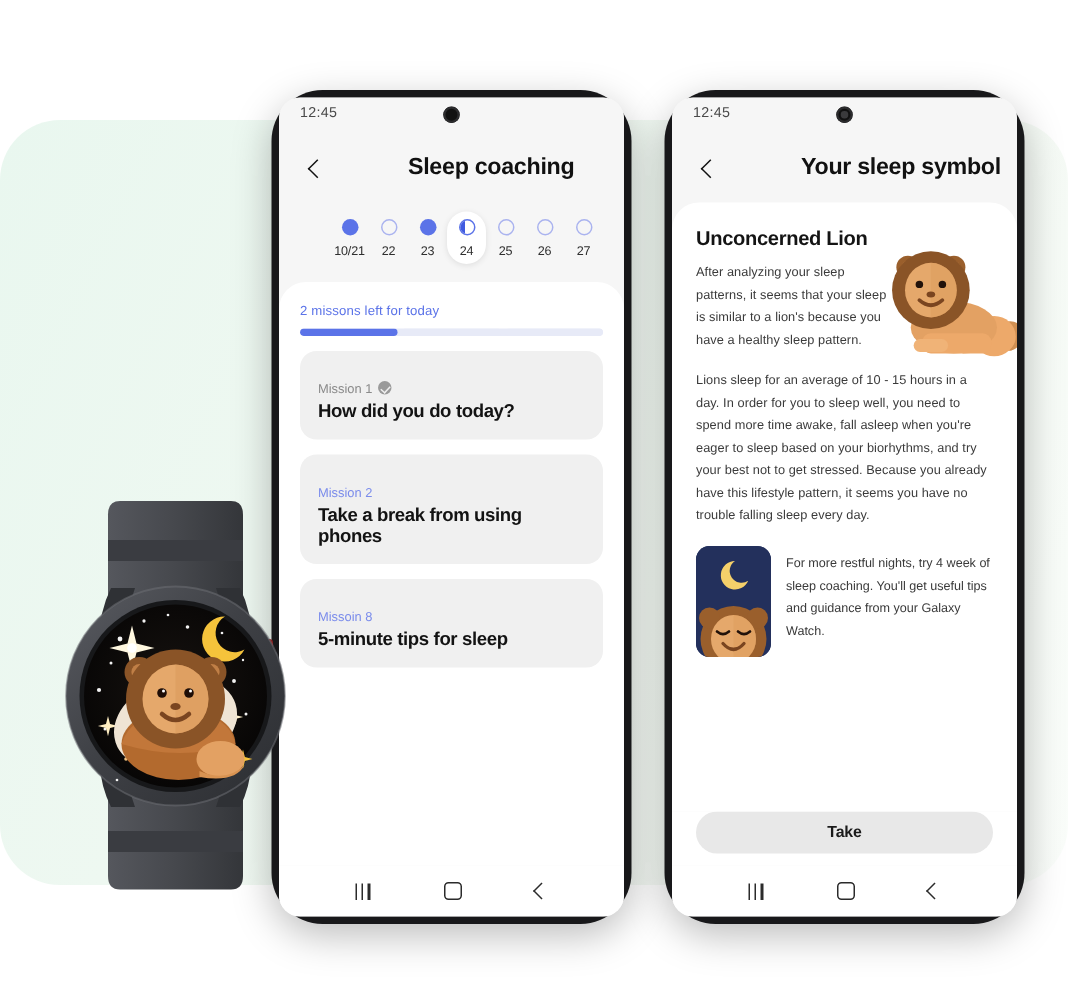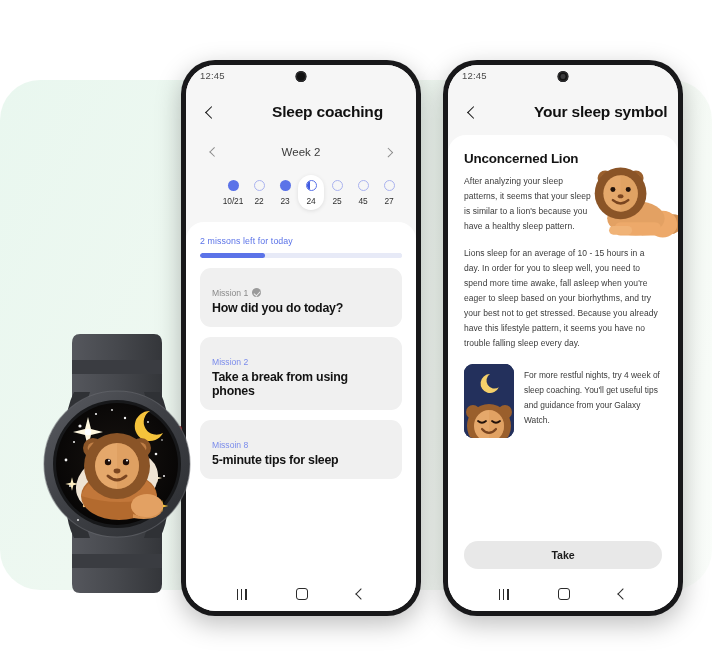--- a/index.html
+++ b/index.html
@@ -23,21 +23,21 @@
 
   
   .phone{
     position:absolute;
     background:#18181a;
     border-radius:34px;
     box-shadow:0 8px 26px rgba(0,0,0,.26);
   }
   .phone .screen{
     position:absolute; inset:5px;
-    border-radius:30px;
+    border-radius:14px;
     background:#f6f6f6;
     overflow:hidden;
   }
   #phone-left { left:181px; top:60px; width:240px; height:556px; }
   #phone-right{ left:443px; top:60px; width:240px; height:556px; }
 
   .statusbar{
     height:24px; position:relative;
     background:#f6f6f6;
   }
@@ -235,29 +235,20 @@
               </g>
             </svg>
           </span>
           <span class="kebab">
               <i></i>
               <i></i>
               <i></i>
             </span>
         </div>
 
-        <div class="week-row">
-          <span class="wk-arrow l">
-              <i></i>
-            </span>
-          <span class="week-label">Week 2</span>
-          <span class="wk-arrow r">
-              <i></i>
-            </span>
-        </div>
 
         <div class="days" id="day-strip">
             <div class="day">
               <span class="dot full"></span>
               <span class="day-num">10/21</span>
             </div>
             <div class="day">
               <span class="dot empty"></span>
               <span class="day-num">22</span>
             </div>
@@ -268,21 +259,21 @@
             <div class="day sel">
               <span class="dot half"></span>
               <span class="day-num">24</span>
             </div>
             <div class="day">
               <span class="dot empty"></span>
               <span class="day-num">25</span>
             </div>
             <div class="day">
               <span class="dot empty"></span>
-              <span class="day-num">45</span>
+              <span class="day-num">26</span>
             </div>
             <div class="day">
               <span class="dot empty"></span>
               <span class="day-num">27</span>
             </div>
           </div>
 
         <div class="sheet">
           <div class="progress-label">2 missons left for today</div>
           <div class="progress-track" id="progress-track">

